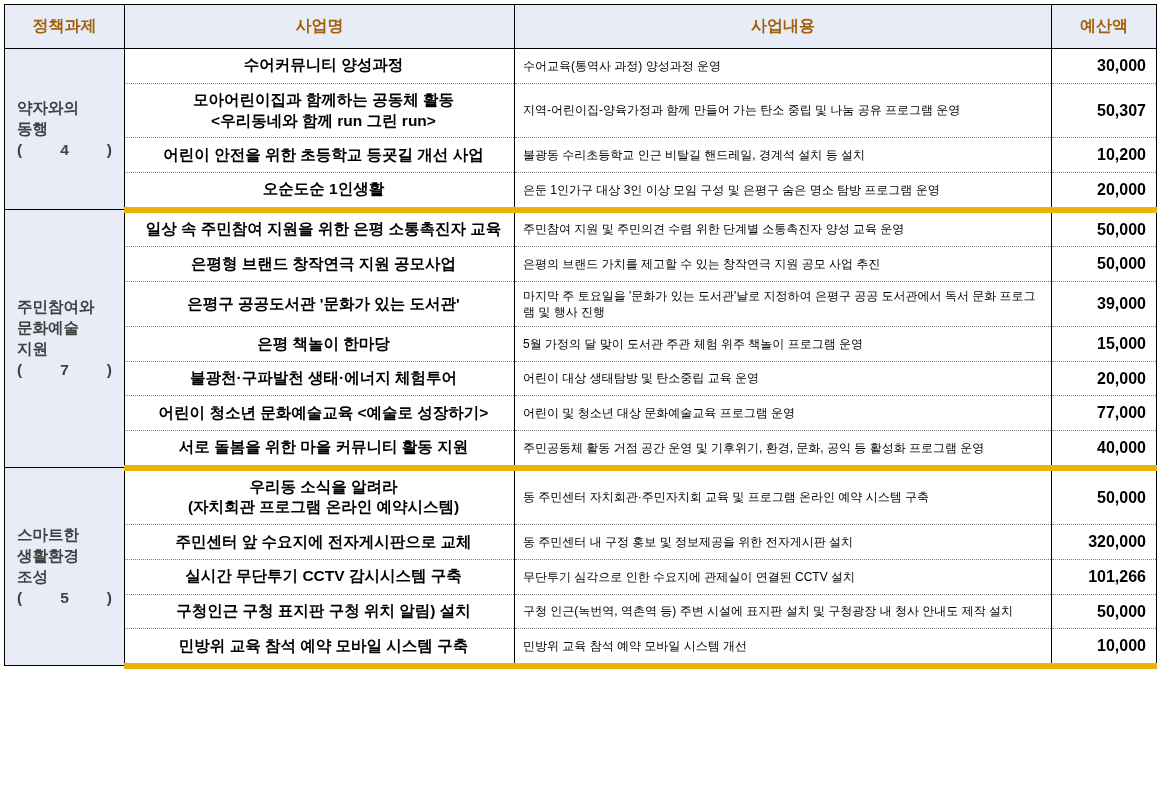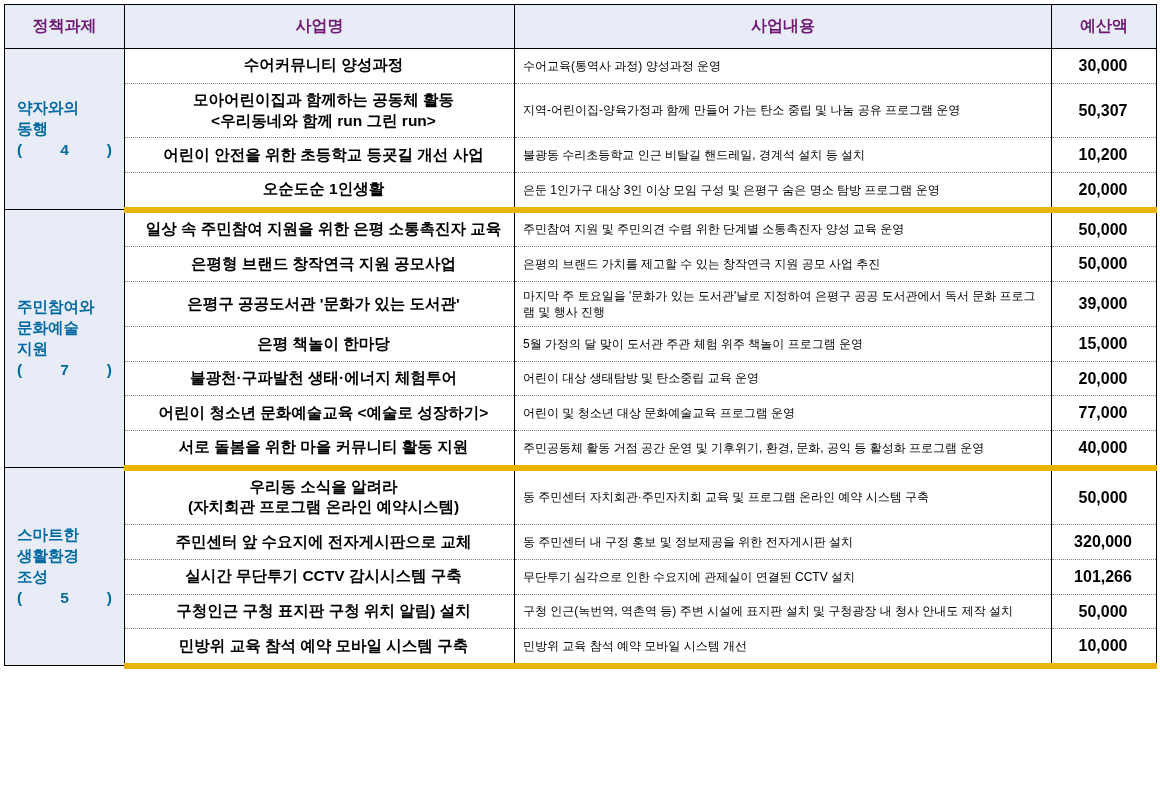--- a/index.html
+++ b/index.html
@@ -23,42 +23,42 @@
   table.budget-table col.c-policy { width: 120px; }
   table.budget-table col.c-project { width: 390px; }
   table.budget-table col.c-content { width: 537px; }
   table.budget-table col.c-budget { width: 105px; }
 
   thead th {
     background: #e8ecf7;
     border: 1px solid #000000;
     font-size: 16px;
     font-weight: bold;
-    color: #701a75;
+    color: #a16207;
     height: 44px;
     text-align: center;
     vertical-align: middle;
     padding: 2px 4px;
   }
 
   td {
     border-left: 1px solid #000000;
     border-right: 1px solid #000000;
     border-top: 1px dotted #808080;
     border-bottom: 1px dotted #808080;
     font-size: 15px;
     vertical-align: middle;
     padding: 6px 8px;
     color: #000000;
     line-height: 1.35;
   }
 
   td.policy-cell {
     background: #e8ecf7;
-    color: #0369a1;
+    color: #404040;
     font-weight: bold;
     font-size: 15.5px;
     text-align: center;
     vertical-align: middle;
     padding: 4px 6px;
     border-top: 1px solid #000000;
     border-bottom: 1px solid #000000;
     letter-spacing: 0px;
   }
   td.policy-cell .pline {
@@ -73,21 +73,21 @@
     text-align: center;
     font-weight: bold;
     font-size: 15.5px;
     padding-left: 16px;
   }
   td.content-cell {
     text-align: left;
     font-size: 12px;
   }
   td.budget-cell {
-    text-align: center;
+    text-align: right;
     font-weight: bold;
     font-size: 16px;
     padding-right: 10px;
   }
 
   tr.group-first td { border-top: 1px solid #000000; }
   tr.group-last td { border-bottom: 6px solid #eab308; }
 </style>
 </head>
 <body>

